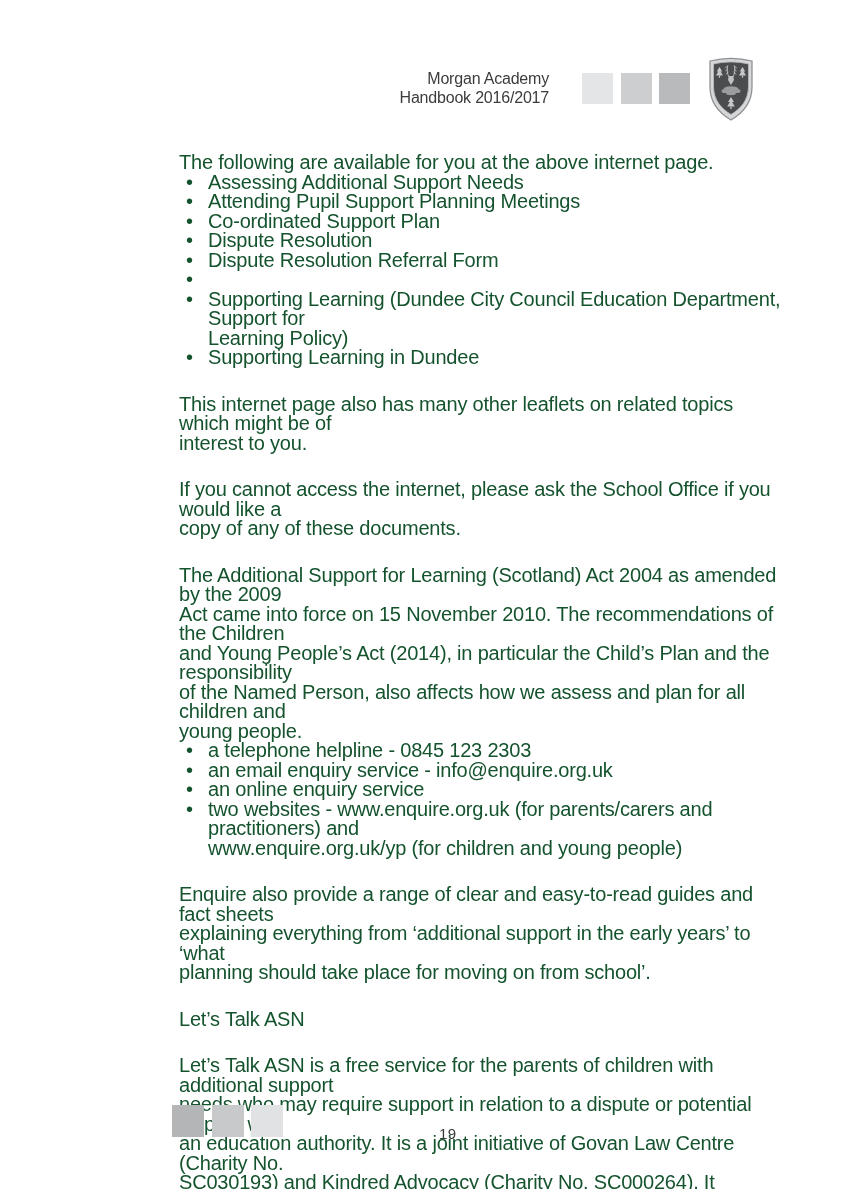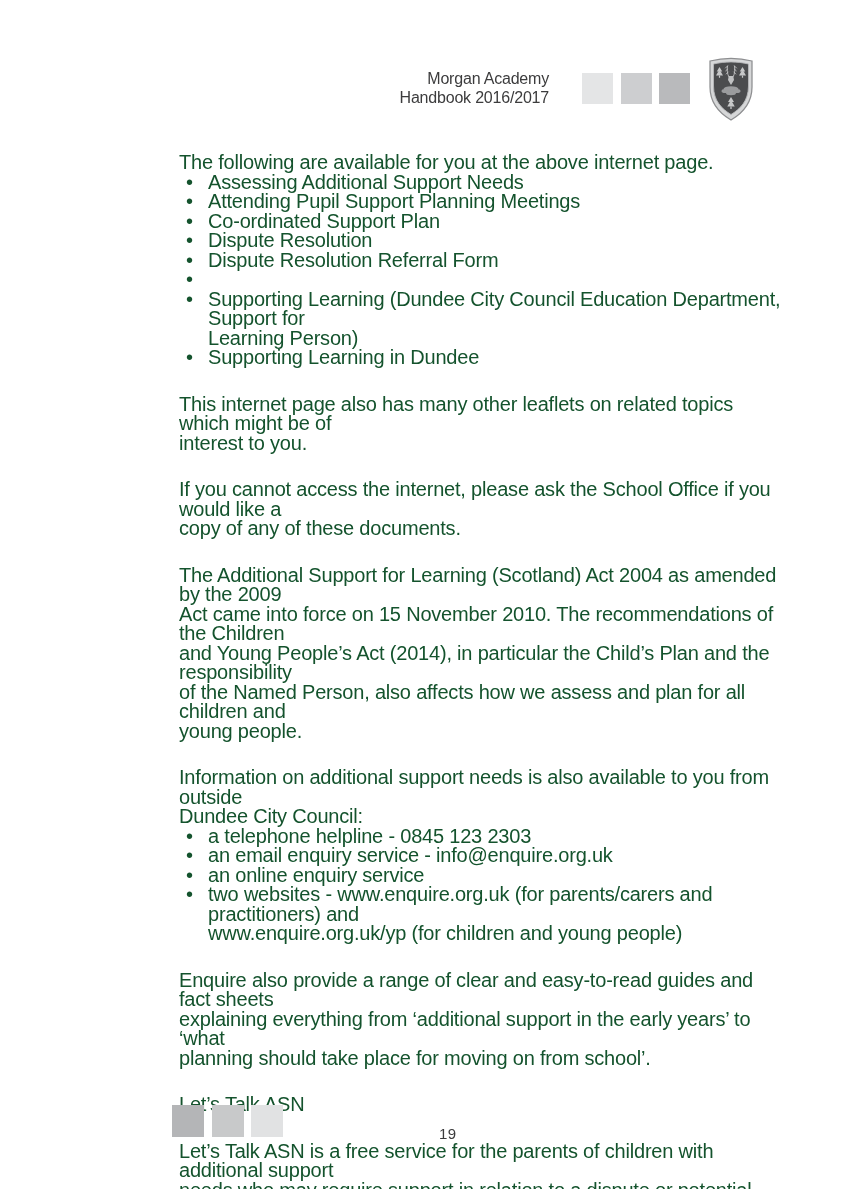--- a/index.html
+++ b/index.html
@@ -162,38 +162,36 @@
         <li>
           <span class="marker">•</span>
           <span class="li-text">Dispute Resolution Referral Form</span>
         </li>
         <li>
           <span class="marker">•</span>
         </li>
         <li>
           <span class="marker">•</span>
           <span class="li-text">Supporting Learning (Dundee City Council Education Department, Support for
-Learning Person)</span>
+Learning Policy)</span>
         </li>
         <li>
           <span class="marker">•</span>
           <span class="li-text">Supporting Learning in Dundee</span>
         </li>
       </ul>
     <p class="blk gap">This internet page also has many other leaflets on related topics which might be of
 interest to you.</p>
     <p class="blk gap">If you cannot access the internet, please ask the School Office if you would like a
 copy of any of these documents.</p>
     <p class="blk gap">The Additional Support for Learning (Scotland) Act 2004 as amended by the 2009
 Act came into force on 15 November 2010. The recommendations of the Children
 and Young People’s Act (2014), in particular the Child’s Plan and the responsibility
 of the Named Person, also affects how we assess and plan for all children and
 young people.</p>
-    <p class="blk gap">Information on additional support needs is also available to you from outside
-Dundee City Council:</p>
     <ul class="blk attached">
         <li>
           <span class="marker">•</span>
           <span class="li-text">a telephone helpline - 0845 123 2303</span>
         </li>
         <li>
           <span class="marker">•</span>
           <span class="li-text">an email enquiry service - info@enquire.org.uk</span>
         </li>
         <li>

